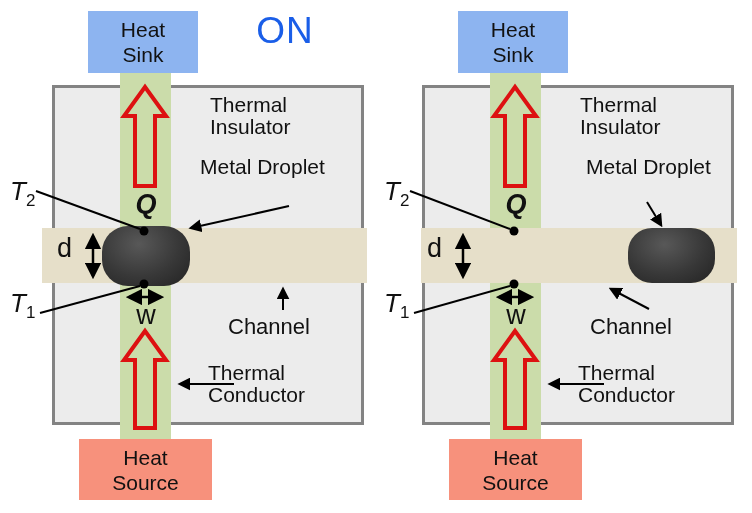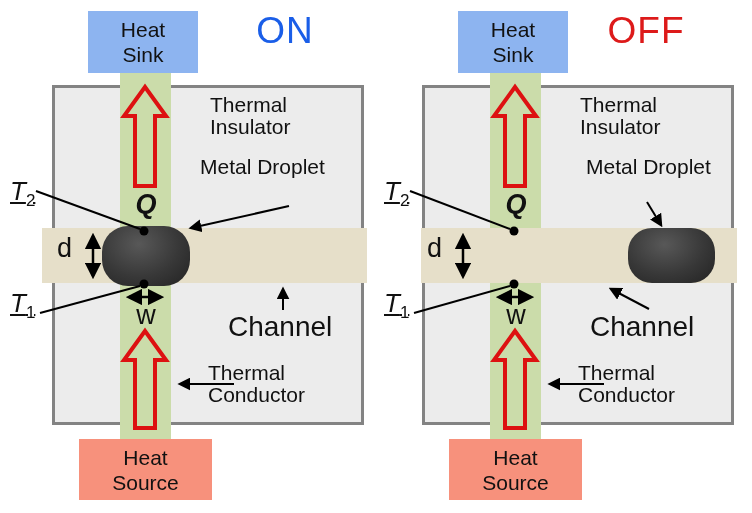--- a/index.html
+++ b/index.html
@@ -32,26 +32,26 @@
   .droplet{position:absolute;z-index:4;
     background:radial-gradient(ellipse at 42% 30%, #585858 0%, #383838 55%, #222222 100%);}
   .p1 .droplet{left:102px;top:226px;width:88px;height:60px;border-radius:26px;}
   .p2 .droplet{left:258px;top:228px;width:87px;height:55px;border-radius:24px;}
 
   
   .lbl{position:absolute;z-index:6;text-align:left;font-size:21px;line-height:22px;}
   .lbl-insulator{left:210px;top:94px;width:155px;}
   .lbl-droplet{left:200px;top:156px;width:170px;}
   .p2 .lbl-droplet{left:216px;}
-  .lbl-channel{left:228px;top:316px;width:115px;font-size:28px;}
+  .lbl-channel{left:228px;top:316px;width:115px;font-size:22px;}
   .p2 .lbl-channel{left:220px;}
   .lbl-conductor{left:208px;top:362px;width:160px;}
   .q-label{position:absolute;left:126px;top:189px;width:40px;text-align:center;z-index:6;
     font-size:27px;font-weight:bold;font-style:italic;}
-  .t-label{position:absolute;left:10px;z-index:6;font-size:26px;font-style:italic;text-decoration:underline;}
+  .t-label{position:absolute;left:10px;z-index:6;font-size:26px;font-style:italic;}
   .t-label sub{font-size:17px;font-style:normal;line-height:0;}
   .t-top{top:176px;}
   .t-bottom{top:288px;}
   .p2 .t-label{left:14px;}
   .dim-label{position:absolute;z-index:6;font-size:27px;}
   .d-label{left:57px;top:233px;}
   .w-label{left:130px;top:300px;width:32px;text-align:center;}
 
   
   svg.overlay{position:absolute;left:0;top:0;z-index:7;pointer-events:none;}
@@ -116,21 +116,20 @@
       <line x1="145" y1="297" x2="129" y2="297" stroke="#000" stroke-width="2.5" marker-end="url(#ah1)"></line>
       <line x1="145" y1="297" x2="161" y2="297" stroke="#000" stroke-width="2.5" marker-end="url(#ah1)"></line>
 
       <line x1="289" y1="206" x2="191" y2="228" stroke="#000" stroke-width="2" marker-end="url(#ah1)"></line>
       <line x1="283" y1="310" x2="283" y2="289" stroke="#000" stroke-width="2" marker-end="url(#ah1)"></line>
       <line x1="234" y1="384" x2="180" y2="384" stroke="#000" stroke-width="2" marker-end="url(#ah1)"></line>
     </svg>
   </div>
 
   <div class="panel p2">
-    <div class="state-title">OFF</div>
 
     <div class="insulator"></div>
     <div class="conductor"></div>
     <div class="channel-strip"></div>
     <div class="droplet"></div>
 
     <div class="heat-sink">
       <span>Heat</span>
       <span>Sink</span>
     </div>

